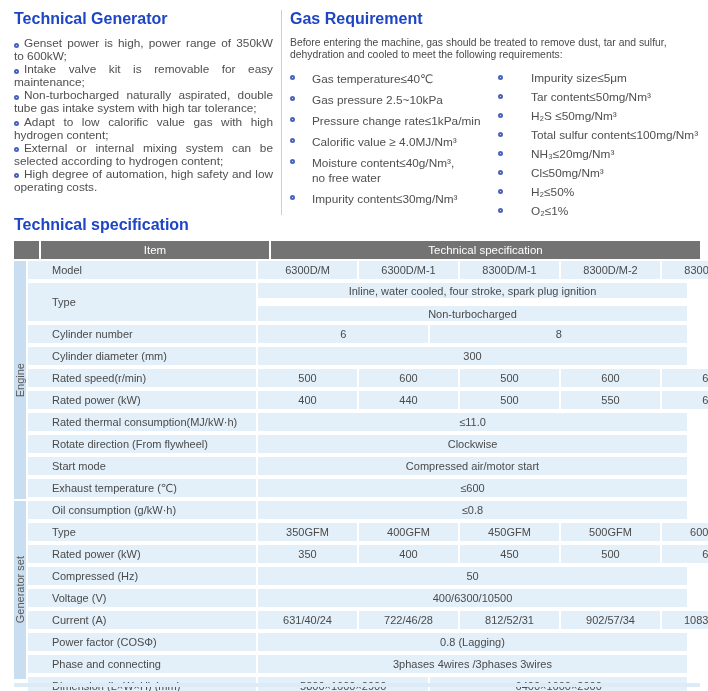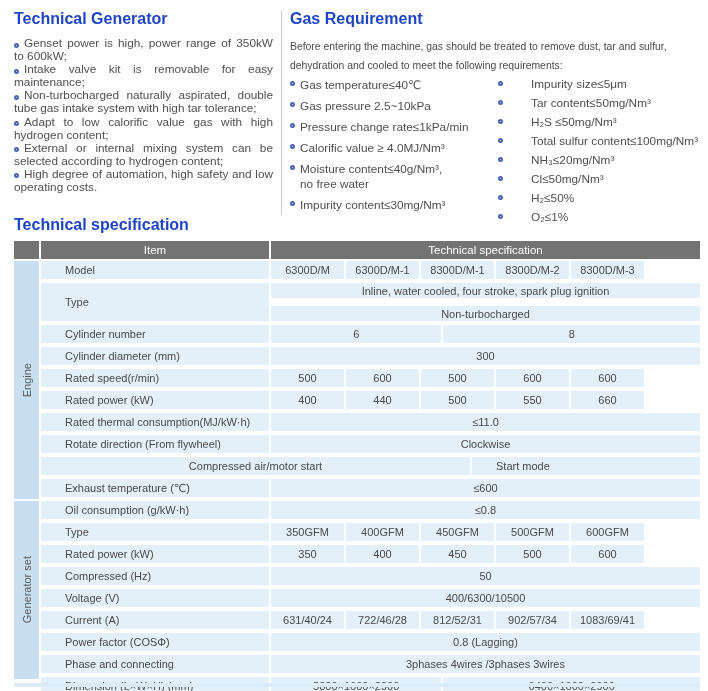--- a/index.html
+++ b/index.html
@@ -15,43 +15,43 @@
   .feat-list { list-style:none; font-size:11.8px; line-height:13.1px; color:#4f4f4f; text-align:justify; }
   .ring { display:inline-block; width:5px; height:5px; border:2px solid #4a62b8; border-radius:50%;
           background:#fff; margin-right:5px; vertical-align:-0.5px; }
 
   
   #top-divider { position:absolute; left:281px; top:10px; width:1px; height:205px; background:#cfcfcf; }
 
   
   #gas { position:absolute; left:290px; top:10px; width:412px; }
   #gas .section-title { margin-bottom:9px; }
-  .gas-intro { font-size:10.4px; line-height:19px; color:#4a4a4a; margin-bottom:3px; }
+  .gas-intro { font-size:10.4px; line-height:12px; color:#4a4a4a; margin-bottom:11px; }
   .gas-cols { display:flex; }
   .gas-col { list-style:none; }
   .gas-col.left  { width:208px; }
   .gas-col.right { flex:1; }
   .gas-col li { display:flex; font-size:11.8px; color:#4f4f4f; margin-bottom:6px; }
-  .gas-col.left  li { line-height:15px; }
+  .gas-col.left  li { line-height:15px;gap:12px; }
   .gas-col.right li { line-height:13px;gap:23px; }
   .gas-col li .ring { flex:0 0 auto; margin-top:2.5px; }
   .gas-col li span.txt { white-space:pre-line; }
 
   
   #spec-title { position:absolute; left:14px; top:216px; }
   #spec-table { position:absolute; left:14px; top:241px; width:686px; }
 
   .t-row { display:flex; gap:2px; height:18px; margin-bottom:2px; }
   .t-row.h38 { height:38px; }
   .cell { background:#e3f0f9; display:flex; align-items:center; justify-content:center;
           font-size:11px; color:#4a4a4a; }
   .cell.head { background:#737373; color:#ffffff; font-size:11.5px; }
   .cell.label { justify-content:flex-start; padding-left:24px; }
   .w-side { width:25px; } .w-label { width:228px; } .w-full { width:429px; }
-  .w-v { width:73px; } .w-s2 { width:170.4px; } .w-s3 { width:256.6px; }
+  .w-v { width:99px; } .w-s2 { width:170.4px; } .w-s3 { width:256.6px; }
 
   .t-body { display:flex; gap:2px; }
   .side-col { width:25px; display:flex; flex-direction:column; gap:2px; }
   .side-cell { background:#c9def0; display:flex; align-items:center; justify-content:center; }
   .side-cell .v-text { writing-mode:vertical-rl; transform:rotate(180deg); font-size:11px; color:#5a5a5a; }
   .rows-col { flex:1; display:flex; flex-direction:column; gap:2px; }
 
   .stack2 { width:429px; display:flex; flex-direction:column; gap:8px; }
   .stack2 .cell { height:18px; width:100%; }
 
@@ -216,22 +216,22 @@
           <div class="cell label w-label">Rated thermal consumption(MJ/kW·h)</div>
           <div class="cell w-full">≤11.0</div>
         </div>
 
         <div class="t-row">
           <div class="cell label w-label">Rotate direction (From flywheel)</div>
           <div class="cell w-full">Clockwise</div>
         </div>
 
         <div class="t-row">
+          <div class="cell label w-label">Start mode</div>
           <div class="cell w-full">Compressed air/motor start</div>
-          <div class="cell label w-label">Start mode</div>
         </div>
 
         <div class="t-row">
           <div class="cell label w-label">Exhaust temperature (℃)</div>
           <div class="cell w-full">≤600</div>
         </div>
 
         <div class="t-row">
           <div class="cell label w-label">Oil consumption (g/kW·h)</div>
           <div class="cell w-full">≤0.8</div>

